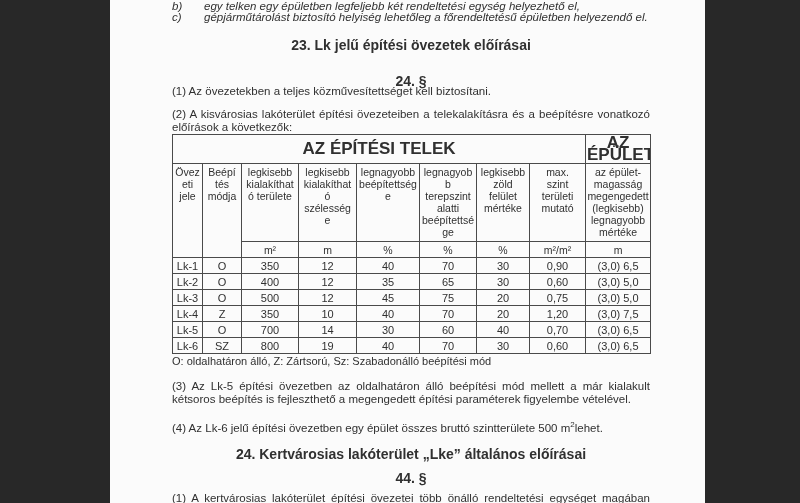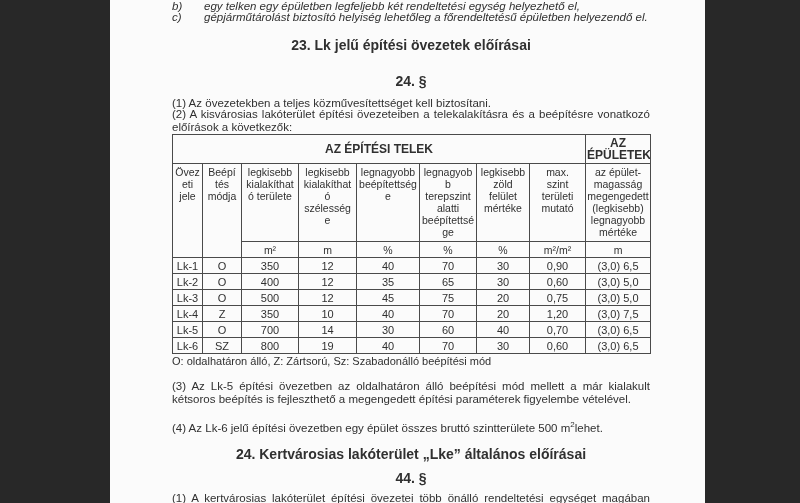--- a/index.html
+++ b/index.html
@@ -25,21 +25,21 @@
   table.zones{
     border-collapse:collapse;table-layout:fixed;width:478px;
     font-size:10.5px;line-height:12px;
   }
   table.zones td,table.zones th{
     border:1px solid #4a4a4a;
     padding:1px 1px;
     text-align:center;
     overflow:hidden;
   }
-  table.zones .group th{font-weight:bold;font-size:12px;height:26px;vertical-align:middle;white-space:pre-line;}
+  table.zones .group th{font-weight:bold;font-size:17px;height:26px;vertical-align:middle;white-space:pre-line;}
   table.zones .cols th{font-weight:normal;vertical-align:top;white-space:pre-line;height:74px;padding-top:2px;}
   table.zones .units td{height:13px;font-size:10.5px;}
   table.zones .data td{height:13px;font-size:11px;vertical-align:middle;}
   .watermark{
     position:absolute;left:228px;top:188px;width:135px;
     display:flex;flex-direction:column;align-items:center;
     color:#7d7d7d;opacity:0.48;
     mix-blend-mode:multiply;
     pointer-events:none;
   }
@@ -62,21 +62,21 @@
     <span class="itext">egy telken egy épületben legfeljebb két rendeltetési egység helyezhető el,</span>
   </div>
   <div class="block intro-row" style="top:12px;">
     <span class="marker">c)</span>
     <span class="itext">gépjárműtárolást biztosító helyiség lehetőleg a főrendeltetésű épületben helyezendő el.</span>
   </div>
 
   <div class="block heading" style="top:37px;">23. Lk jelű építési övezetek előírásai</div>
   <div class="block heading" style="top:62px;margin-top:11px;">24. §</div>
 
-  <div class="block para" style="top:85px;margin-top:12px;">(1) Az övezetekben a teljes közművesítettséget kell biztosítani.</div>
+  <div class="block para" style="top:85px;">(1) Az övezetekben a teljes közművesítettséget kell biztosítani.</div>
   <div class="block para" style="top:108px;">(2) A kisvárosias lakóterület építési övezeteiben a telekalakításra és a beépítésre vonatkozó előírások a következők:</div>
 
   <table class="zones block" style="top:134px;">
     <colgroup>
       <col style="width:30px">
         <col style="width:39px">
         <col style="width:57px">
       <col style="width:58px">
         <col style="width:63px">
         <col style="width:57px">

